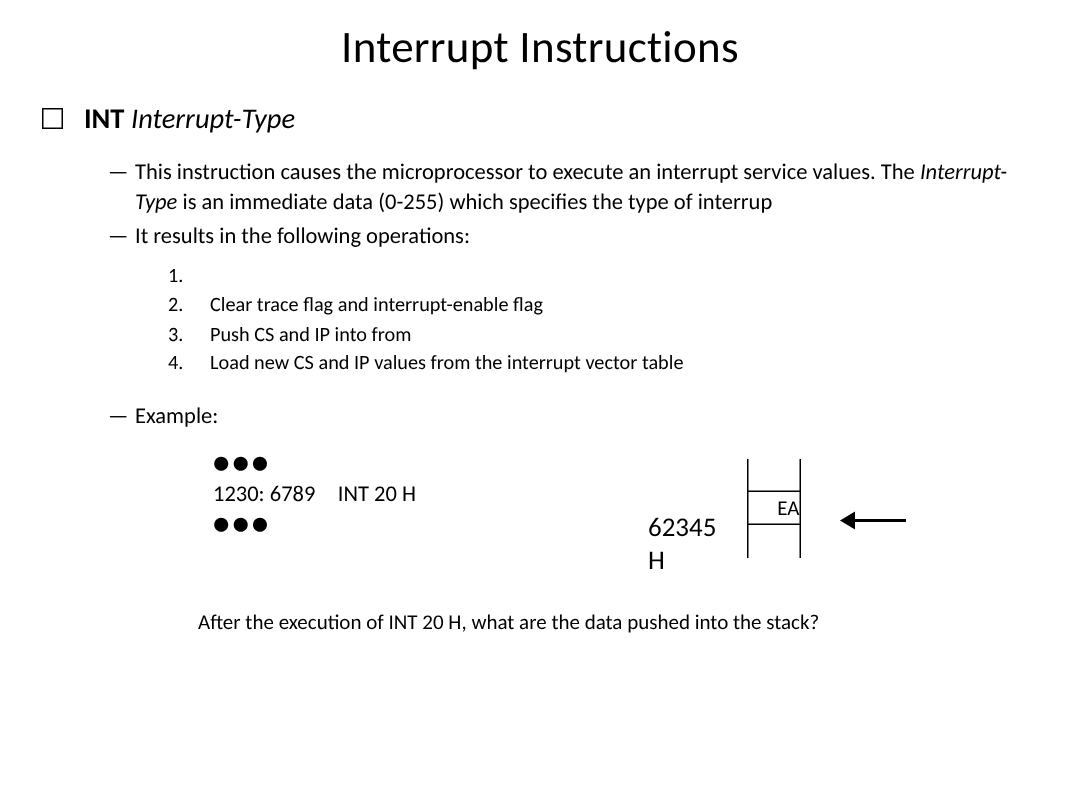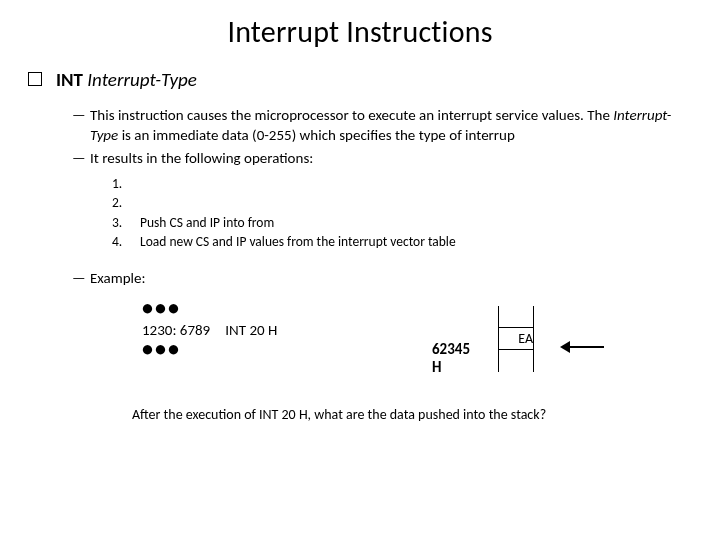--- a/index.html
+++ b/index.html
@@ -92,22 +92,21 @@
   }
   .stack {
     position: absolute;
     left: 290px;
     top: 4px;
   }
   .stack-addr {
     position: absolute;
     left: 0;
     top: 34px;
-    font-size: 15px;
-    font-weight: bold;
+    font-size: 18px;
   }
   .stack-boxes {
     position: absolute;
     left: 66px;
     top: 0;
   }
   .cell {
     width: 36px;
     height: 22px;
     border-left: 1.5px solid #000;
@@ -178,20 +177,21 @@
       <span class="dash">—</span>
       <span class="dash-txt">It results in the following operations:</span>
     </div>
 
     <div class="ops">
       <div class="op-row">
         <span class="op-num">1.</span>
       </div>
       <div class="op-row">
         <span class="op-num">2.</span>
+        <span>Clear trace flag and interrupt-enable flag</span>
       </div>
       <div class="op-row">
         <span class="op-num">3.</span>
         <span>Push CS and IP into from</span>
       </div>
       <div class="op-row">
         <span class="op-num">4.</span>
         <span>Load new CS and IP values from the interrupt vector table</span>
       </div>
     </div>

